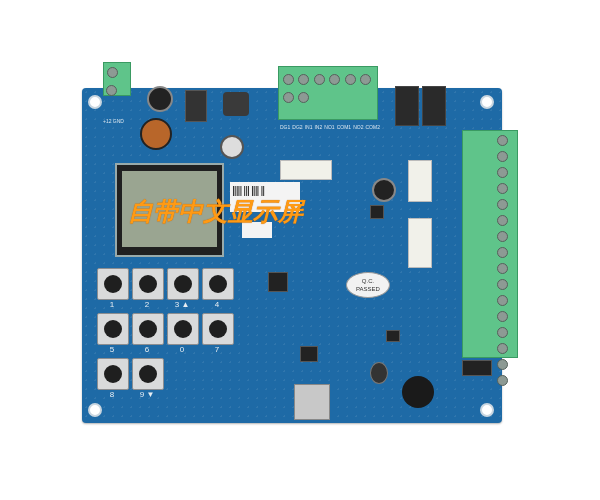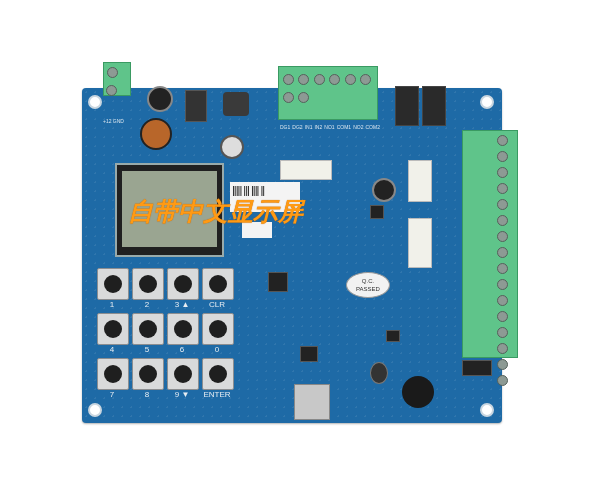--- a/index.html
+++ b/index.html
@@ -143,26 +143,20 @@
     <div>
         <div class="key" style="position:relative">
           <div class="key-cap"></div>
         </div>
         <div class="key-label">3 ▲</div>
       </div>
     <div>
         <div class="key" style="position:relative">
           <div class="key-cap"></div>
         </div>
-        <div class="key-label">CLR</div>
-      </div>
-    <div>
-        <div class="key" style="position:relative">
-          <div class="key-cap"></div>
-        </div>
         <div class="key-label">4</div>
       </div>
     <div>
         <div class="key" style="position:relative">
           <div class="key-cap"></div>
         </div>
         <div class="key-label">5</div>
       </div>
     <div>
         <div class="key" style="position:relative">
@@ -187,20 +181,14 @@
           <div class="key-cap"></div>
         </div>
         <div class="key-label">8</div>
       </div>
     <div>
         <div class="key" style="position:relative">
           <div class="key-cap"></div>
         </div>
         <div class="key-label">9 ▼</div>
       </div>
-    <div>
-        <div class="key" style="position:relative">
-          <div class="key-cap"></div>
-        </div>
-        <div class="key-label">ENTER</div>
-      </div>
   </div>
 </div>
 
 </body></html>

